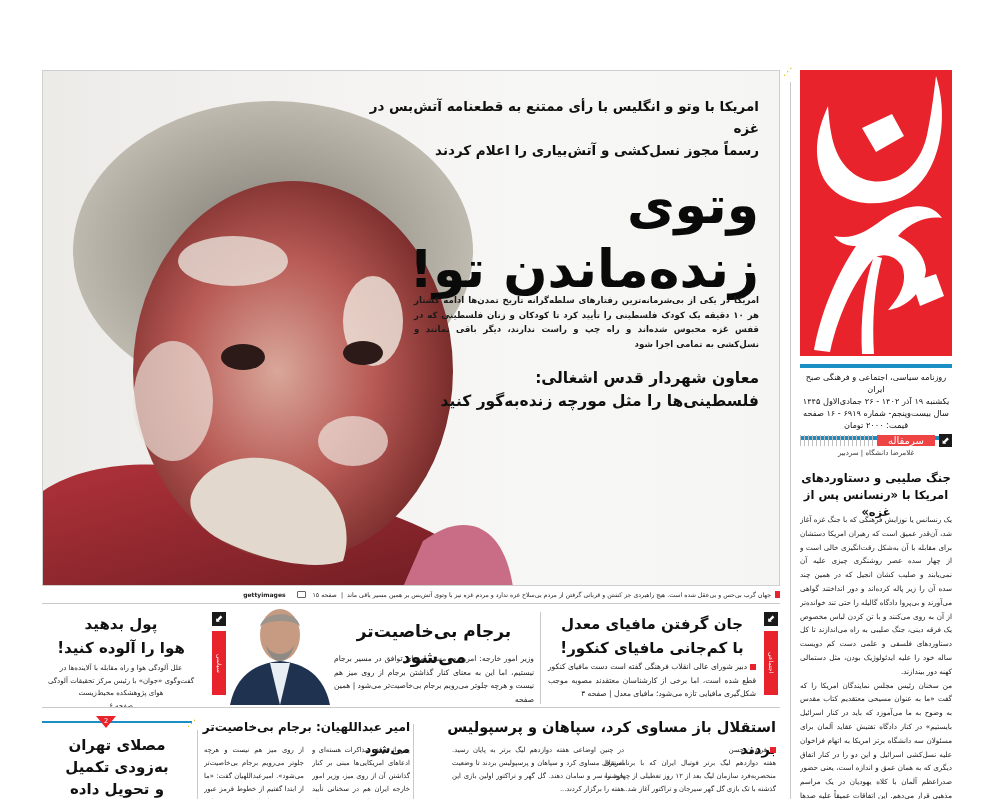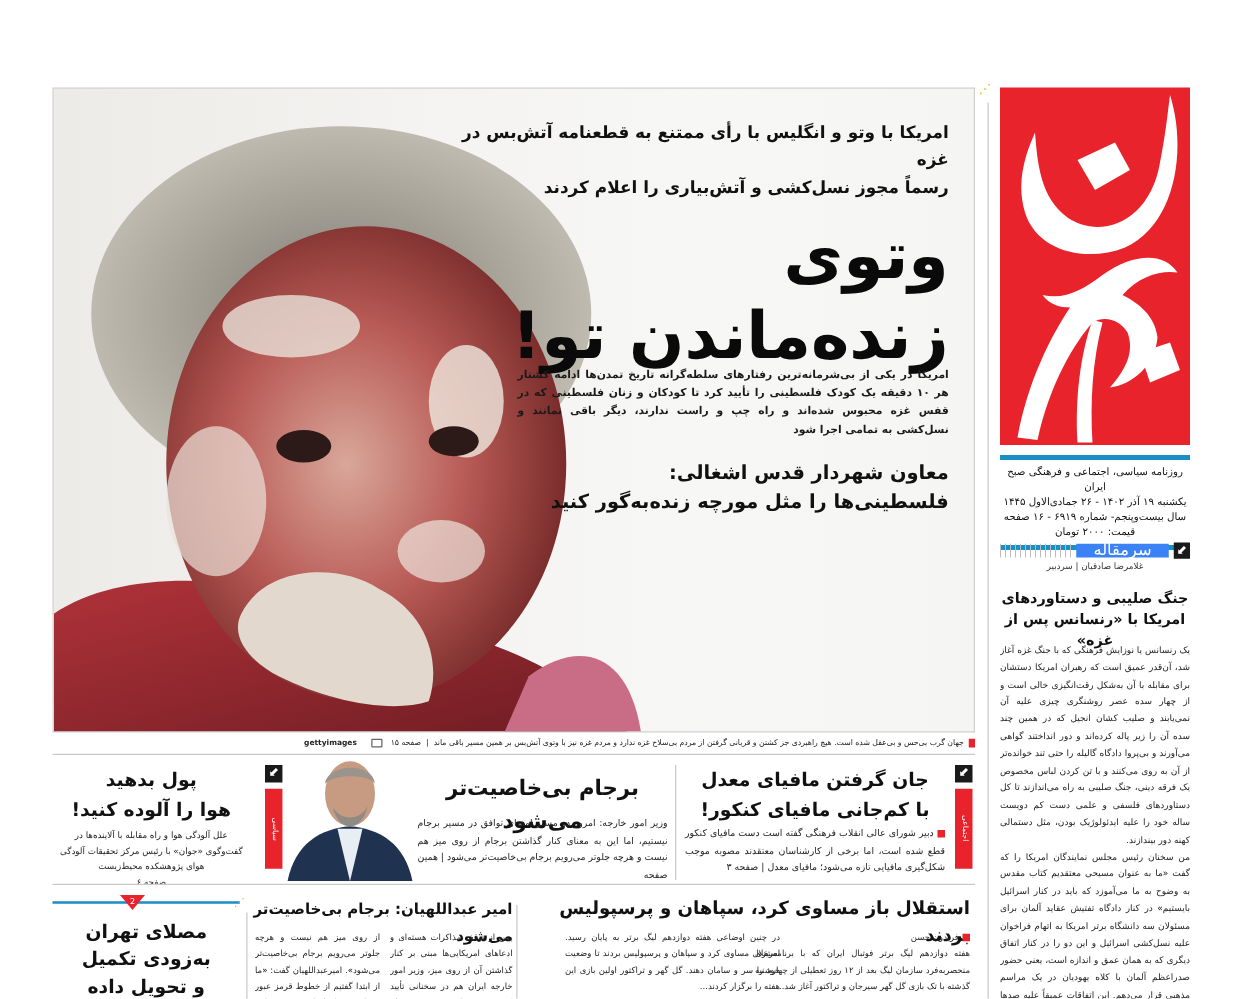--- a/index.html
+++ b/index.html
@@ -12,21 +12,21 @@
   .logo-box svg { position: absolute; left: 0; top: 0; }
   .mast-rule { height: 4px; background: #1a8fc6; margin-top: 8px; }
   .mast-info { font-size: 8.2px; line-height: 12px; text-align: center; color: #111; padding: 3px 0; }
   .mast-rule2 { height: 4px; background: #1a8fc6; margin-top: 2px; }
   .gold-dots { position: absolute; left: 783px; top: 66px; color: #e7b400; font-size: 10px; direction: ltr; }
   .vrule { position: absolute; left: 790px; top: 82px; width: 1px; height: 717px; background: #c9c9c9; }
 
   
   .editorial-head { position: absolute; left: 800px; top: 433px; width: 152px; height: 14px; display: flex; flex-direction: row; align-items: center; gap: 4px; }
   .arrow-box { width: 13px; height: 13px; background: #1a1a1a; color: #fff; font-size: 10px; line-height: 13px; text-align: center; direction: ltr; flex: none; }
-  .editorial-tag { width: 74px; height: 11px; background: #3b82f6; color: #fff; font-size: 13px; line-height: 11px; text-align: center; }
+  .editorial-tag { width: 58px; height: 11px; background: #ef4444; color: #fff; font-size: 10px; line-height: 11px; text-align: center; }
   .hatch { flex: 1; height: 11px; background: repeating-linear-gradient(90deg, #bdbdbd 0 1px, transparent 1px 4px); }
   .editorial-author { position: absolute; left: 800px; top: 449px; width: 152px; font-size: 7px; text-align: center; color: #333; }
   .editorial-title { position: absolute; left: 800px; top: 470px; width: 152px; font-size: 11.5px; font-weight: bold; line-height: 17px; text-align: center; color: #111; }
   .editorial-body { position: absolute; left: 800px; top: 513px; width: 152px; font-size: 7.2px; line-height: 13.8px; text-align: justify; color: #222; overflow: hidden; height: 286px; }
   .editorial-body p { margin-bottom: 0; }
 
   
   .hero { position: absolute; left: 42px; top: 70px; width: 738px; height: 516px; border: 1px solid #cfcfcf; overflow: hidden;
     background: linear-gradient(90deg, #ecebe8 0%, #f4f3f1 40%, #f7f7f5 70%, #f5f5f3 100%); }
   .photo-child { position: absolute; left: 0; top: 0; width: 738px; height: 516px; }
@@ -87,21 +87,21 @@
     <div>قیمت: ۲۰۰۰ تومان</div>
   </div>
   <div class="mast-rule2"></div>
 </div>
 
 <div class="editorial-head">
   <span class="arrow-box">⬋</span>
   <span class="editorial-tag">سرمقاله</span>
   <span class="hatch"></span>
 </div>
-<div class="editorial-author">غلامرضا صادقیان | سردبیر</div>
+<div class="editorial-author">غلامرضا دانشگاه | سردبیر</div>
 <div class="editorial-title">
   <div>جنگ صلیبی و دستاوردهای</div>
   <div>امریکا با «رنسانس پس از غزه»</div>
 </div>
 <div class="editorial-body">
   <p>یک رنسانس یا نوزایش فرهنگی که با جنگ غزه آغاز شد، آن‌قدر عمیق است که رهبران امریکا دستشان برای مقابله با آن به‌شکل رقت‌انگیزی خالی است و از چهار سده عصر روشنگری چیزی علیه آن نمی‌یابند و صلیب کشان انجیل که در همین چند سده آن را زیر پاله کرده‌اند و دور انداختند گواهی می‌آورند و بی‌پروا دادگاه گالیله را حتی تند خوانده‌تر از آن به روی می‌کنند و با تن کردن لباس مخصوص یک فرقه دینی، جنگ صلیبی به راه می‌اندازند تا کل دستاوردهای فلسفی و علمی دست کم دویست ساله خود را علیه ایدئولوژیک بودن، مثل دستمالی کهنه دور بیندازند.</p>
   <p>من سخنان رئیس مجلس نمایندگان امریکا را که گفت «ما به عنوان مسیحی معتقدیم کتاب مقدس به وضوح به ما می‌آموزد که باید در کنار اسرائیل بایستیم» در کنار دادگاه تفتیش عقاید آلمان برای مسئولان سه دانشگاه برتر امریکا به اتهام فراخوان علیه نسل‌کشی اسرائیل و این دو را در کنار اتفاق دیگری که به همان عمق و اندازه است، یعنی حضور صدراعظم آلمان با کلاه یهودیان در یک مراسم مذهبی قرار می‌دهم. این اتفاقات عمیقاً علیه صدها سال تلاش فکری غرب است که آن را عصر روشنگری می‌نامند و امریکا الان به خاطر منافع مادی خود چاره‌ای جز ایستادن مقابل روشنگری نمی‌بیند.</p>
 
 </div>
 

